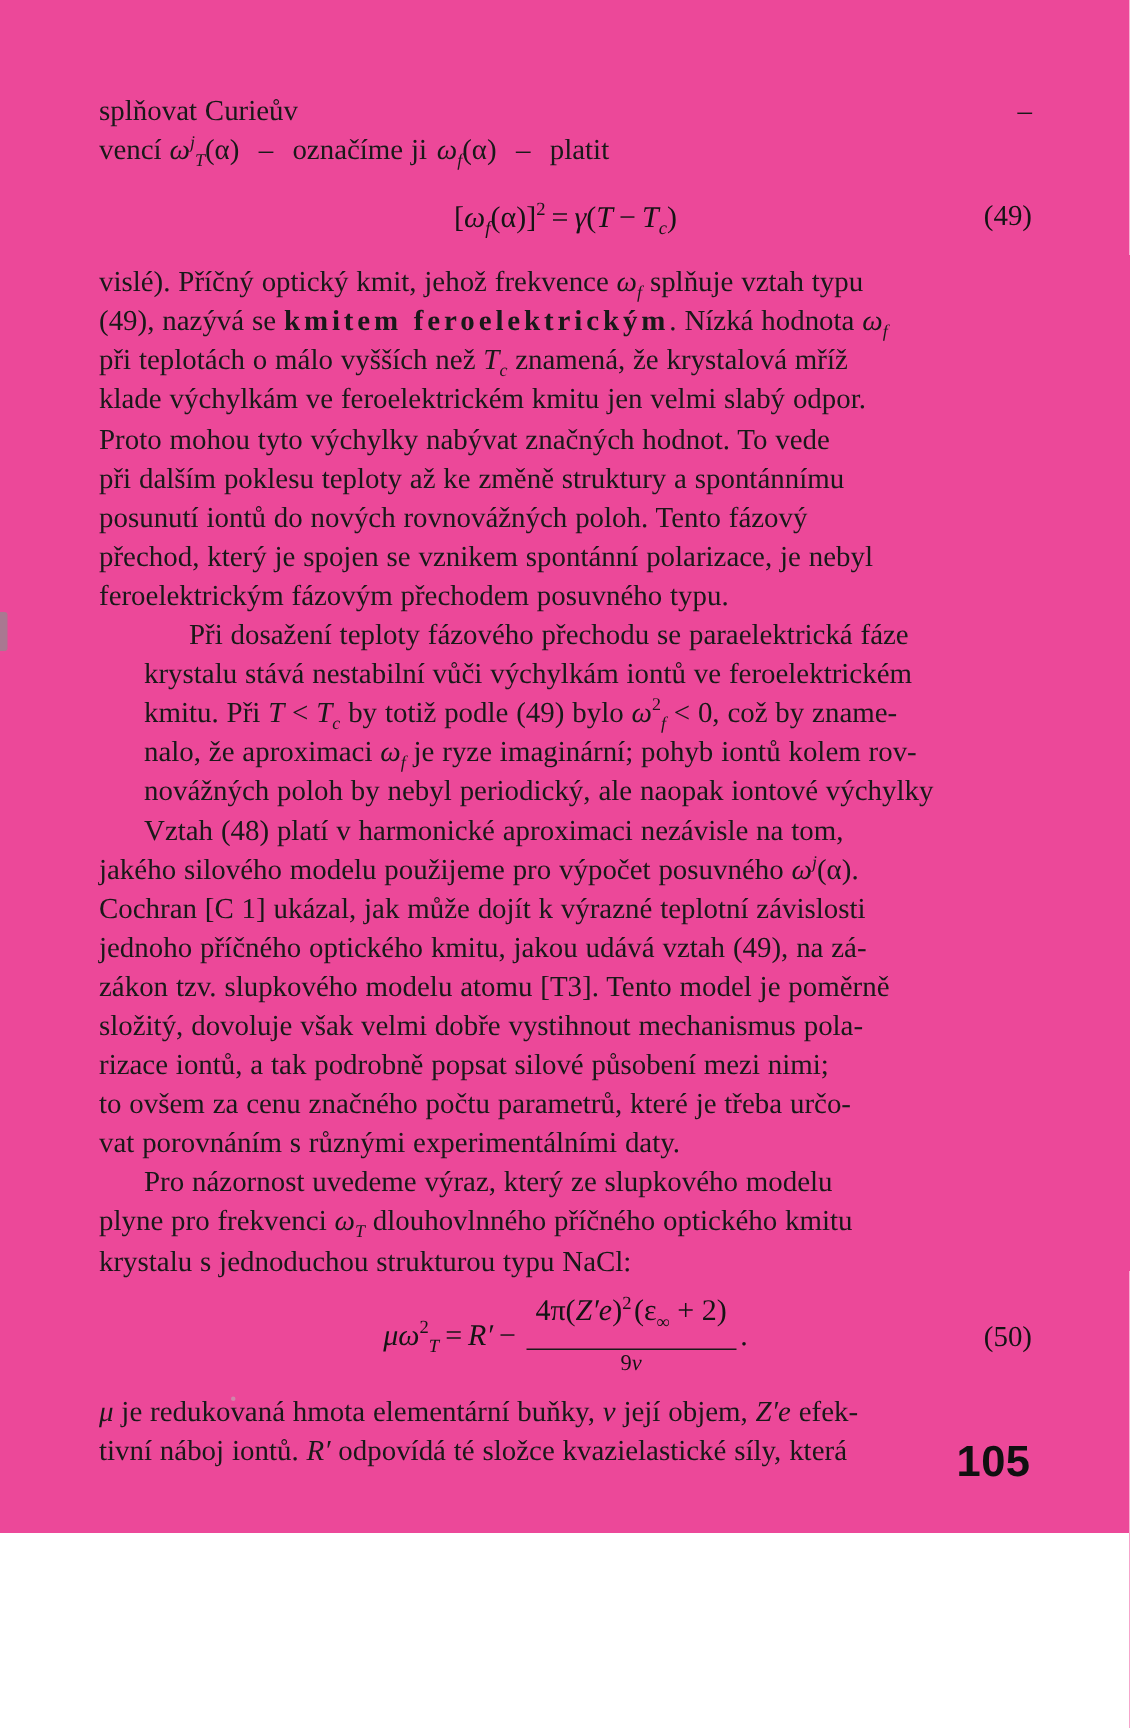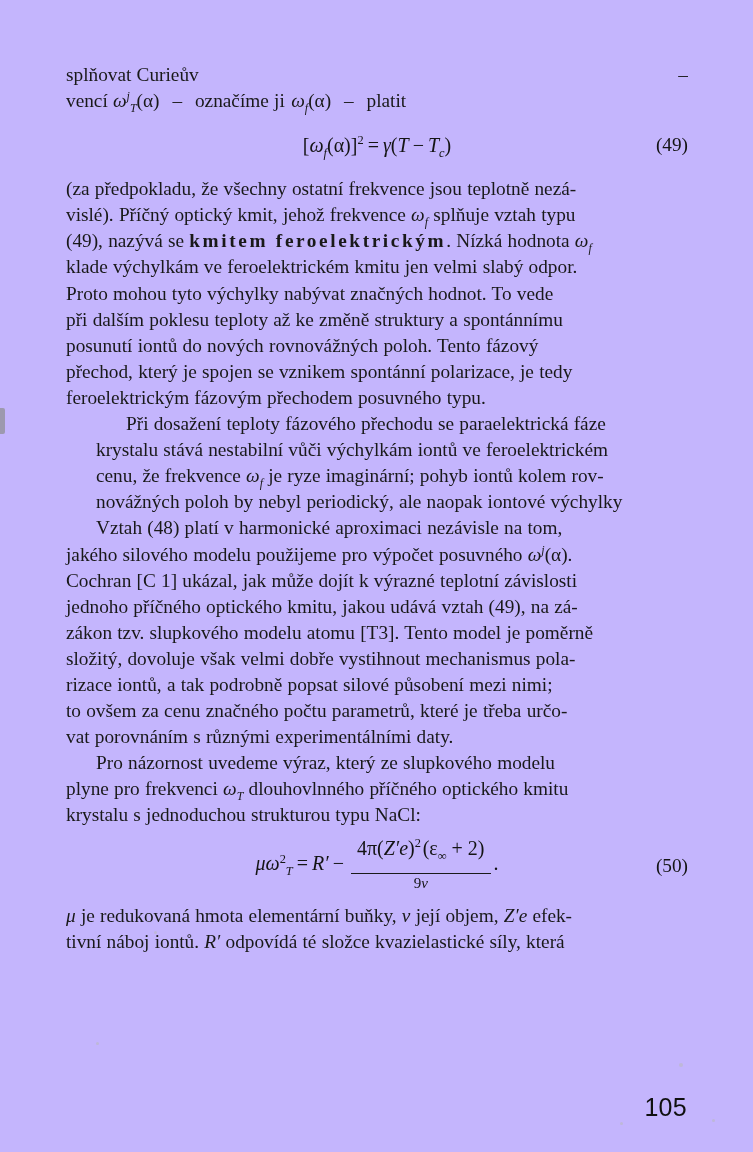--- a/index.html
+++ b/index.html
@@ -7,22 +7,22 @@
     padding: 0;
     background: #ffffff;
   }
   body {
     font-family: "Liberation Serif", "DejaVu Serif", serif;
     color: #141414;
   }
   #page {
     position: relative;
     width: 753px;
-    height: 1152px;
-    background: #c4b5fd;
+    height: 1022px;
+    background: #ec4899;
     overflow: hidden;
   }
   
   .speckle {
     position: absolute;
     background: #b9b9b9;
     border-radius: 50%;
     opacity: .55;
   }
   .edge-mark {
@@ -110,22 +110,22 @@
     width: 100%;
     height: 1.6px;
     background: #1a1a1a;
   }
 
   #pagenum {
     position: absolute;
     right: 66px;
     bottom: 30px;
     font-family: "Liberation Sans", "DejaVu Sans", sans-serif;
-    font-weight: normal;
-    font-size: 25px;
+    font-weight: bold;
+    font-size: 29px;
     color: #101010;
     letter-spacing: 0.3px;
   }
 </style>
 </head>
 <body>
 
 <div id="page">
 
   <div class="edge-mark"></div>
@@ -144,35 +144,36 @@
         </span>
       <span class="ln"><span>vencí </span><i class="mv gk">ω</i><sup class="s">j</sup><sub class="s">T</sub><span>(α)</span><span>  </span><span>–</span><span>  </span><span>označíme ji</span><span> </span><i class="mv gk">ω</i><sub class="s">f</sub><span>(α)</span><span>  </span><span>–</span><span>  </span><span>platit</span></span>
     </p>
 
     <div class="eqrow" style="height:62px;">
       <span class="eqbody"><span>[</span><i class="mv gk">ω</i><sub class="s">f</sub><span>(α)</span><span>]</span><sup class="n">2</sup><span> </span><span>=</span><span> </span><i class="mv gk">γ</i><span>(</span><i class="mv">T</i><span> </span><span>−</span><span> </span><i class="mv">T</i><sub class="s">c</sub><span>)</span></span>
       <span class="eqnum">(49)</span>
     </div>
 
     <p class="para">
-      <span class="ln">(za předpokladu, že všechny ostatní frekvence jsou teplotně nezá-</span>
       <span class="ln"><span>vislé). Příčný optický kmit, jehož frekvence </span><i class="mv gk">ω</i><sub class="s">f</sub><span> splňuje vztah typu</span></span>
       <span class="ln"><span>(49), nazývá se </span><span class="spaced">kmitem feroelektrickým</span><span>. Nízká hodnota </span><i class="mv gk">ω</i><sub class="s">f</sub></span>
+      <span class="ln"><span>při teplotách o málo vyšších než </span><i class="mv">T</i><sub class="s">c</sub><span> znamená, že krystalová mříž</span></span>
       <span class="ln">klade výchylkám ve feroelektrickém kmitu jen velmi slabý odpor.</span>
       <span class="ln">Proto mohou tyto výchylky nabývat značných hodnot. To vede</span>
       <span class="ln">při dalším poklesu teploty až ke změně struktury a spontánnímu</span>
       <span class="ln">posunutí iontů do nových rovnovážných poloh. Tento fázový</span>
-      <span class="ln">přechod, který je spojen se vznikem spontánní polarizace, je tedy</span>
+      <span class="ln">přechod, který je spojen se vznikem spontánní polarizace, je nebyl</span>
       <span class="ln">feroelektrickým fázovým přechodem posuvného typu.</span>
     </p>
 
     <p class="para indent">
       <span class="ln" style="text-indent:30px;display:inline-block;"><span>Při dosažení teploty fázového přechodu se paraelektrická fáze</span></span>
       <span class="ln">krystalu stává nestabilní vůči výchylkám iontů ve feroelektrickém</span>
-      <span class="ln"><span>cenu, že frekvence </span><i class="mv gk">ω</i><sub class="s">f</sub><span> je ryze imaginární; pohyb iontů kolem rov-</span></span>
+      <span class="ln"><span>kmitu. Při </span><i class="mv">T</i><span> &lt; </span><i class="mv">T</i><sub class="s">c</sub><span> by totiž podle (49) bylo </span><i class="mv gk">ω</i><sup class="n">2</sup><sub class="s">f</sub><span> &lt; 0, což by zname-</span></span>
+      <span class="ln"><span>nalo, že aproximaci </span><i class="mv gk">ω</i><sub class="s">f</sub><span> je ryze imaginární; pohyb iontů kolem rov-</span></span>
       <span class="ln">novážných poloh by nebyl periodický, ale naopak iontové výchylky</span>
     </p>
 
     <p class="para">
       <span class="ln" style="text-indent:30px;display:inline-block;"><span>Vztah (48) platí v harmonické aproximaci nezávisle na tom,</span></span>
       <span class="ln"><span>jakého silového modelu použijeme pro výpočet posuvného </span><i class="mv gk">ω</i><sup class="s">j</sup><span>(α).</span></span>
       <span class="ln">Cochran [C 1] ukázal, jak může dojít k výrazné teplotní závislosti</span>
       <span class="ln">jednoho příčného optického kmitu, jakou udává vztah (49), na zá-</span>
       <span class="ln">zákon tzv. slupkového modelu atomu [T3]. Tento model je poměrně</span>
       <span class="ln">složitý, dovoluje však velmi dobře vystihnout mechanismus pola-</span>

